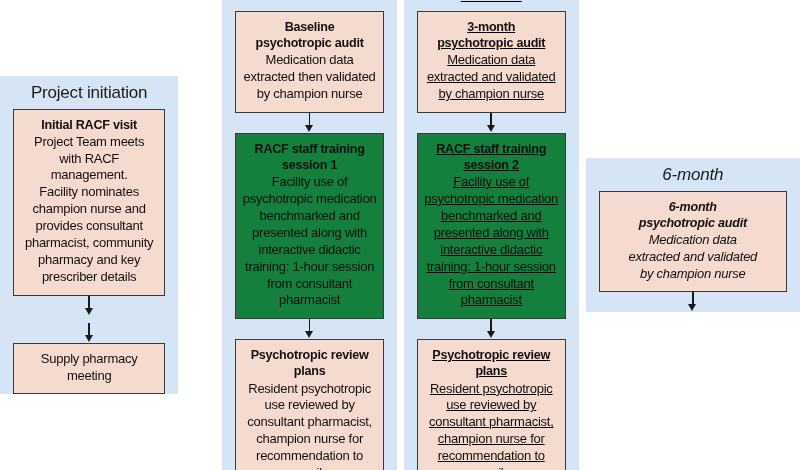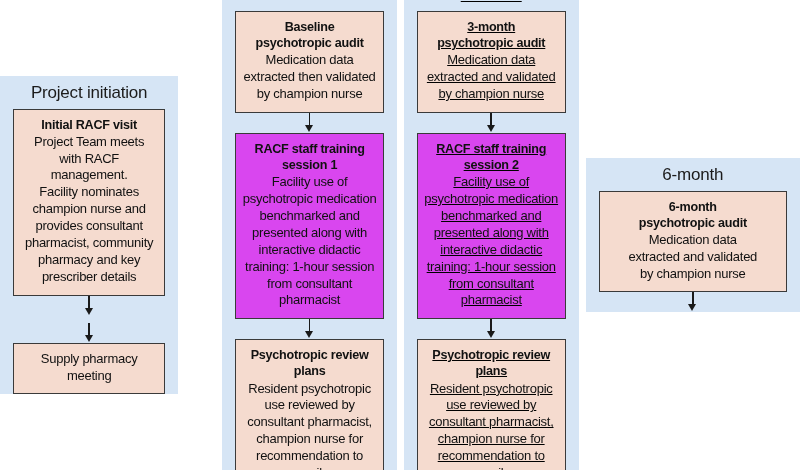--- a/index.html
+++ b/index.html
@@ -27,21 +27,21 @@
     background: #d6e5f5;
     position: relative;
     display: flex;
     flex-direction: column;
     align-items: center;
     box-sizing: border-box;
   }
   .col-0 { width: 197px; }
   .col-1 { width: 193px; margin-left: 37px; }
   .col-2 { width: 193px; text-decoration: underline; }
-  .col-3 { width: 237px; }
+  .col-3 { width: 237px; font-style: italic; }
 
   .col-title {
     font-size: 17px;
     font-weight: 400;
     color: #1b1b1b;
     text-align: center;
     line-height: 1;
     padding-top: 8px;
     padding-bottom: 8px;
     letter-spacing: -0.2px;
@@ -59,21 +59,21 @@
   }
 
   .node {
     border: 1.6px solid #3a3a3a;
     box-sizing: border-box;
     text-align: center;
     padding: 7px 6px 9px 6px;
     color: #111111;
   }
   .node.pink  { background: #f5dbcf; }
-  .node.green { background: #d946ef; }
+  .node.green { background: #15803d; }
 
   .node-title {
     font-size: 12.6px;
     font-weight: bold;
     line-height: 1.28;
     letter-spacing: -0.25px;
     margin-bottom: 1px;
   }
   .node-body {
     font-size: 13px;

